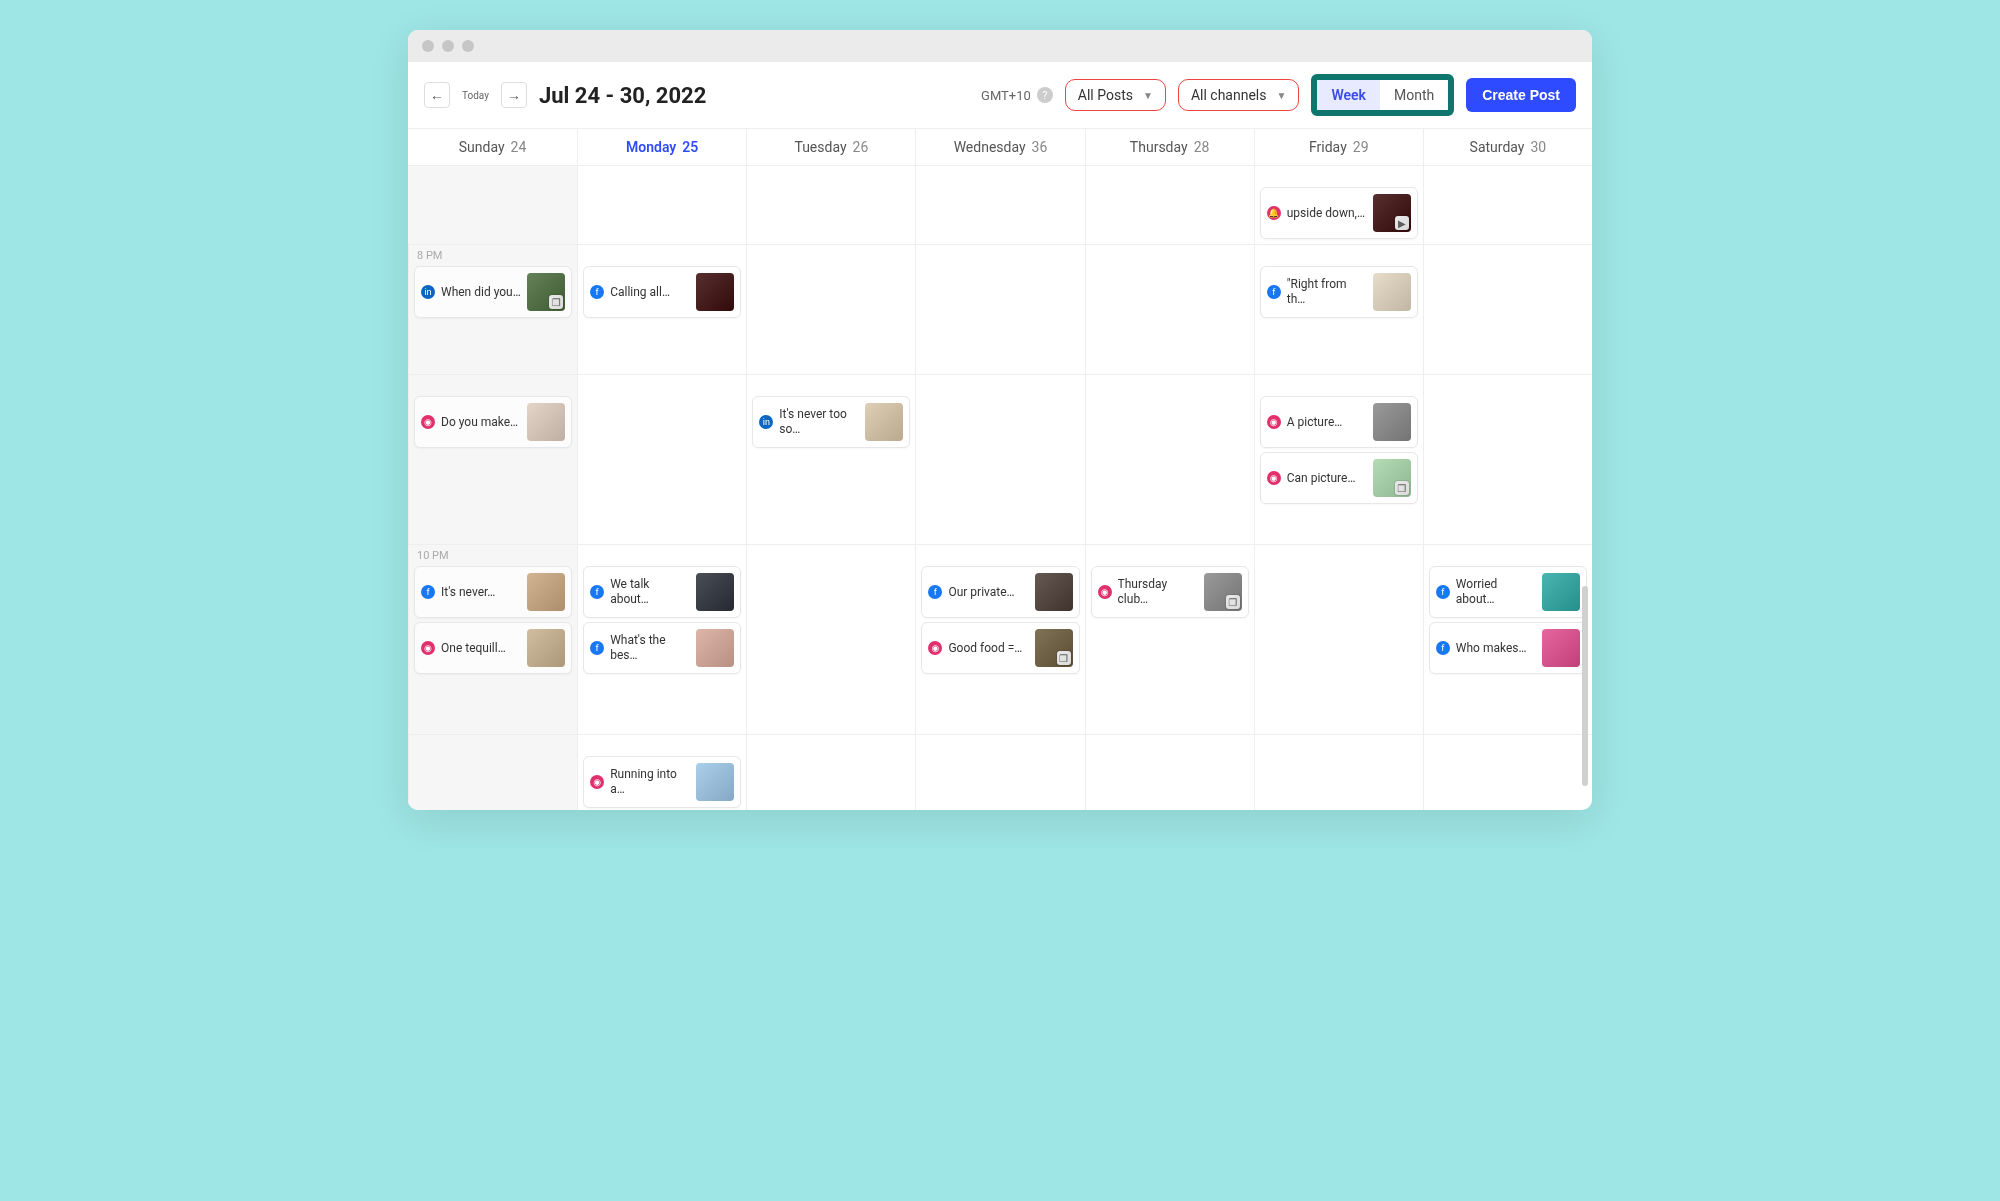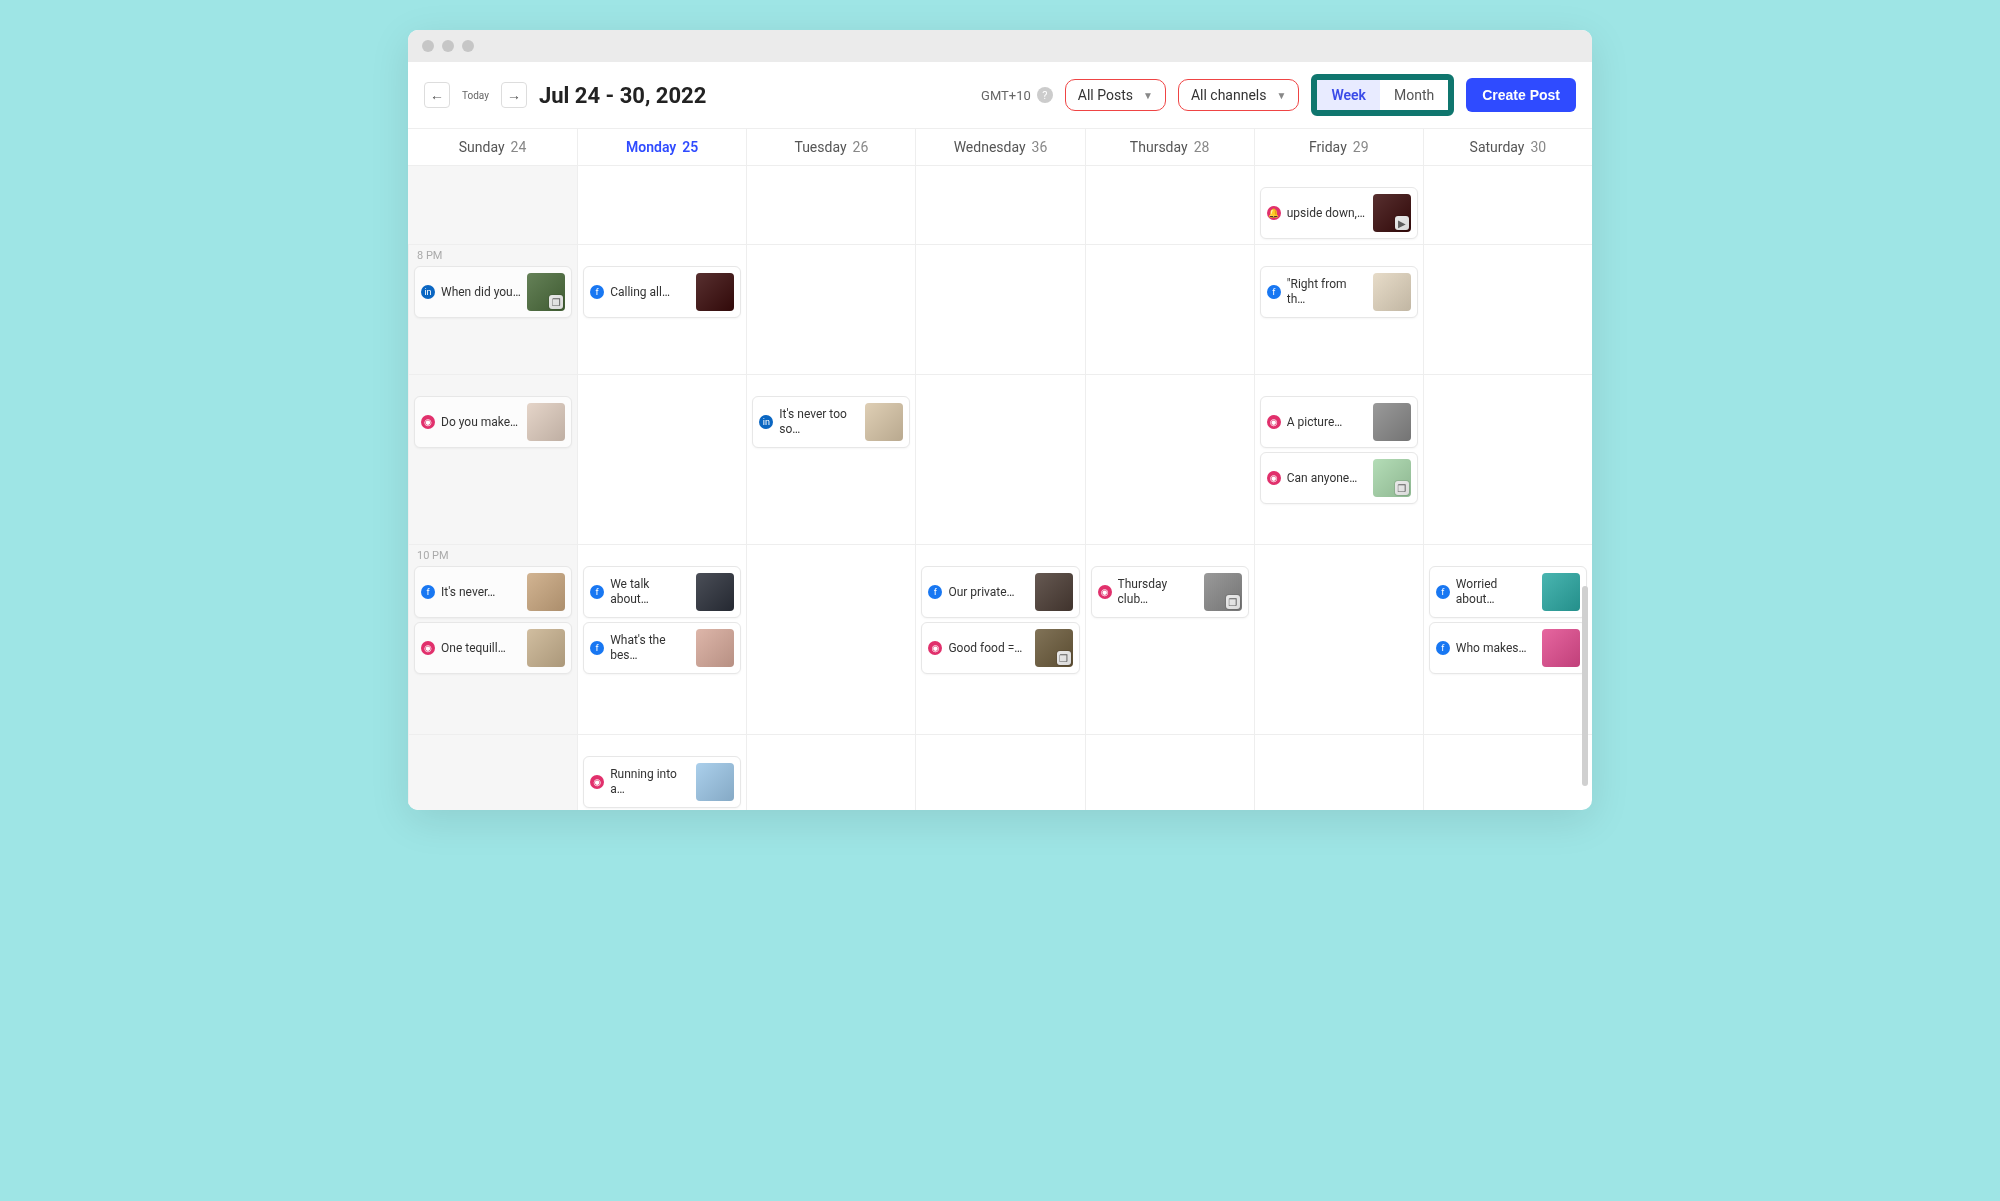--- a/index.html
+++ b/index.html
@@ -272,21 +272,21 @@
         <div class="slot" style="min-height: 170px;"></div>
         <div class="slot" style="min-height: 170px;"></div>
         <div class="slot" style="min-height: 170px;">
           <div class="card first-in-slot">
             <span class="chicon ig">◉</span>
             <span class="text">A picture…</span>
             <span class="thumb t-bw"></span>
           </div>
           <div class="card">
             <span class="chicon ig">◉</span>
-            <span class="text">Can anyone…</span>
+            <span class="text">Can picture…</span>
             <span class="thumb t-green">
               <span class="mini-overlay">❐</span>
             </span>
           </div>
         </div>
         <div class="slot" style="min-height: 170px;"></div>
         <div class="slot pastday" style="min-height: 190px;">
           <div class="time-label">10 PM</div>
           <div class="card first-in-slot">
             <span class="chicon fb">f</span>

